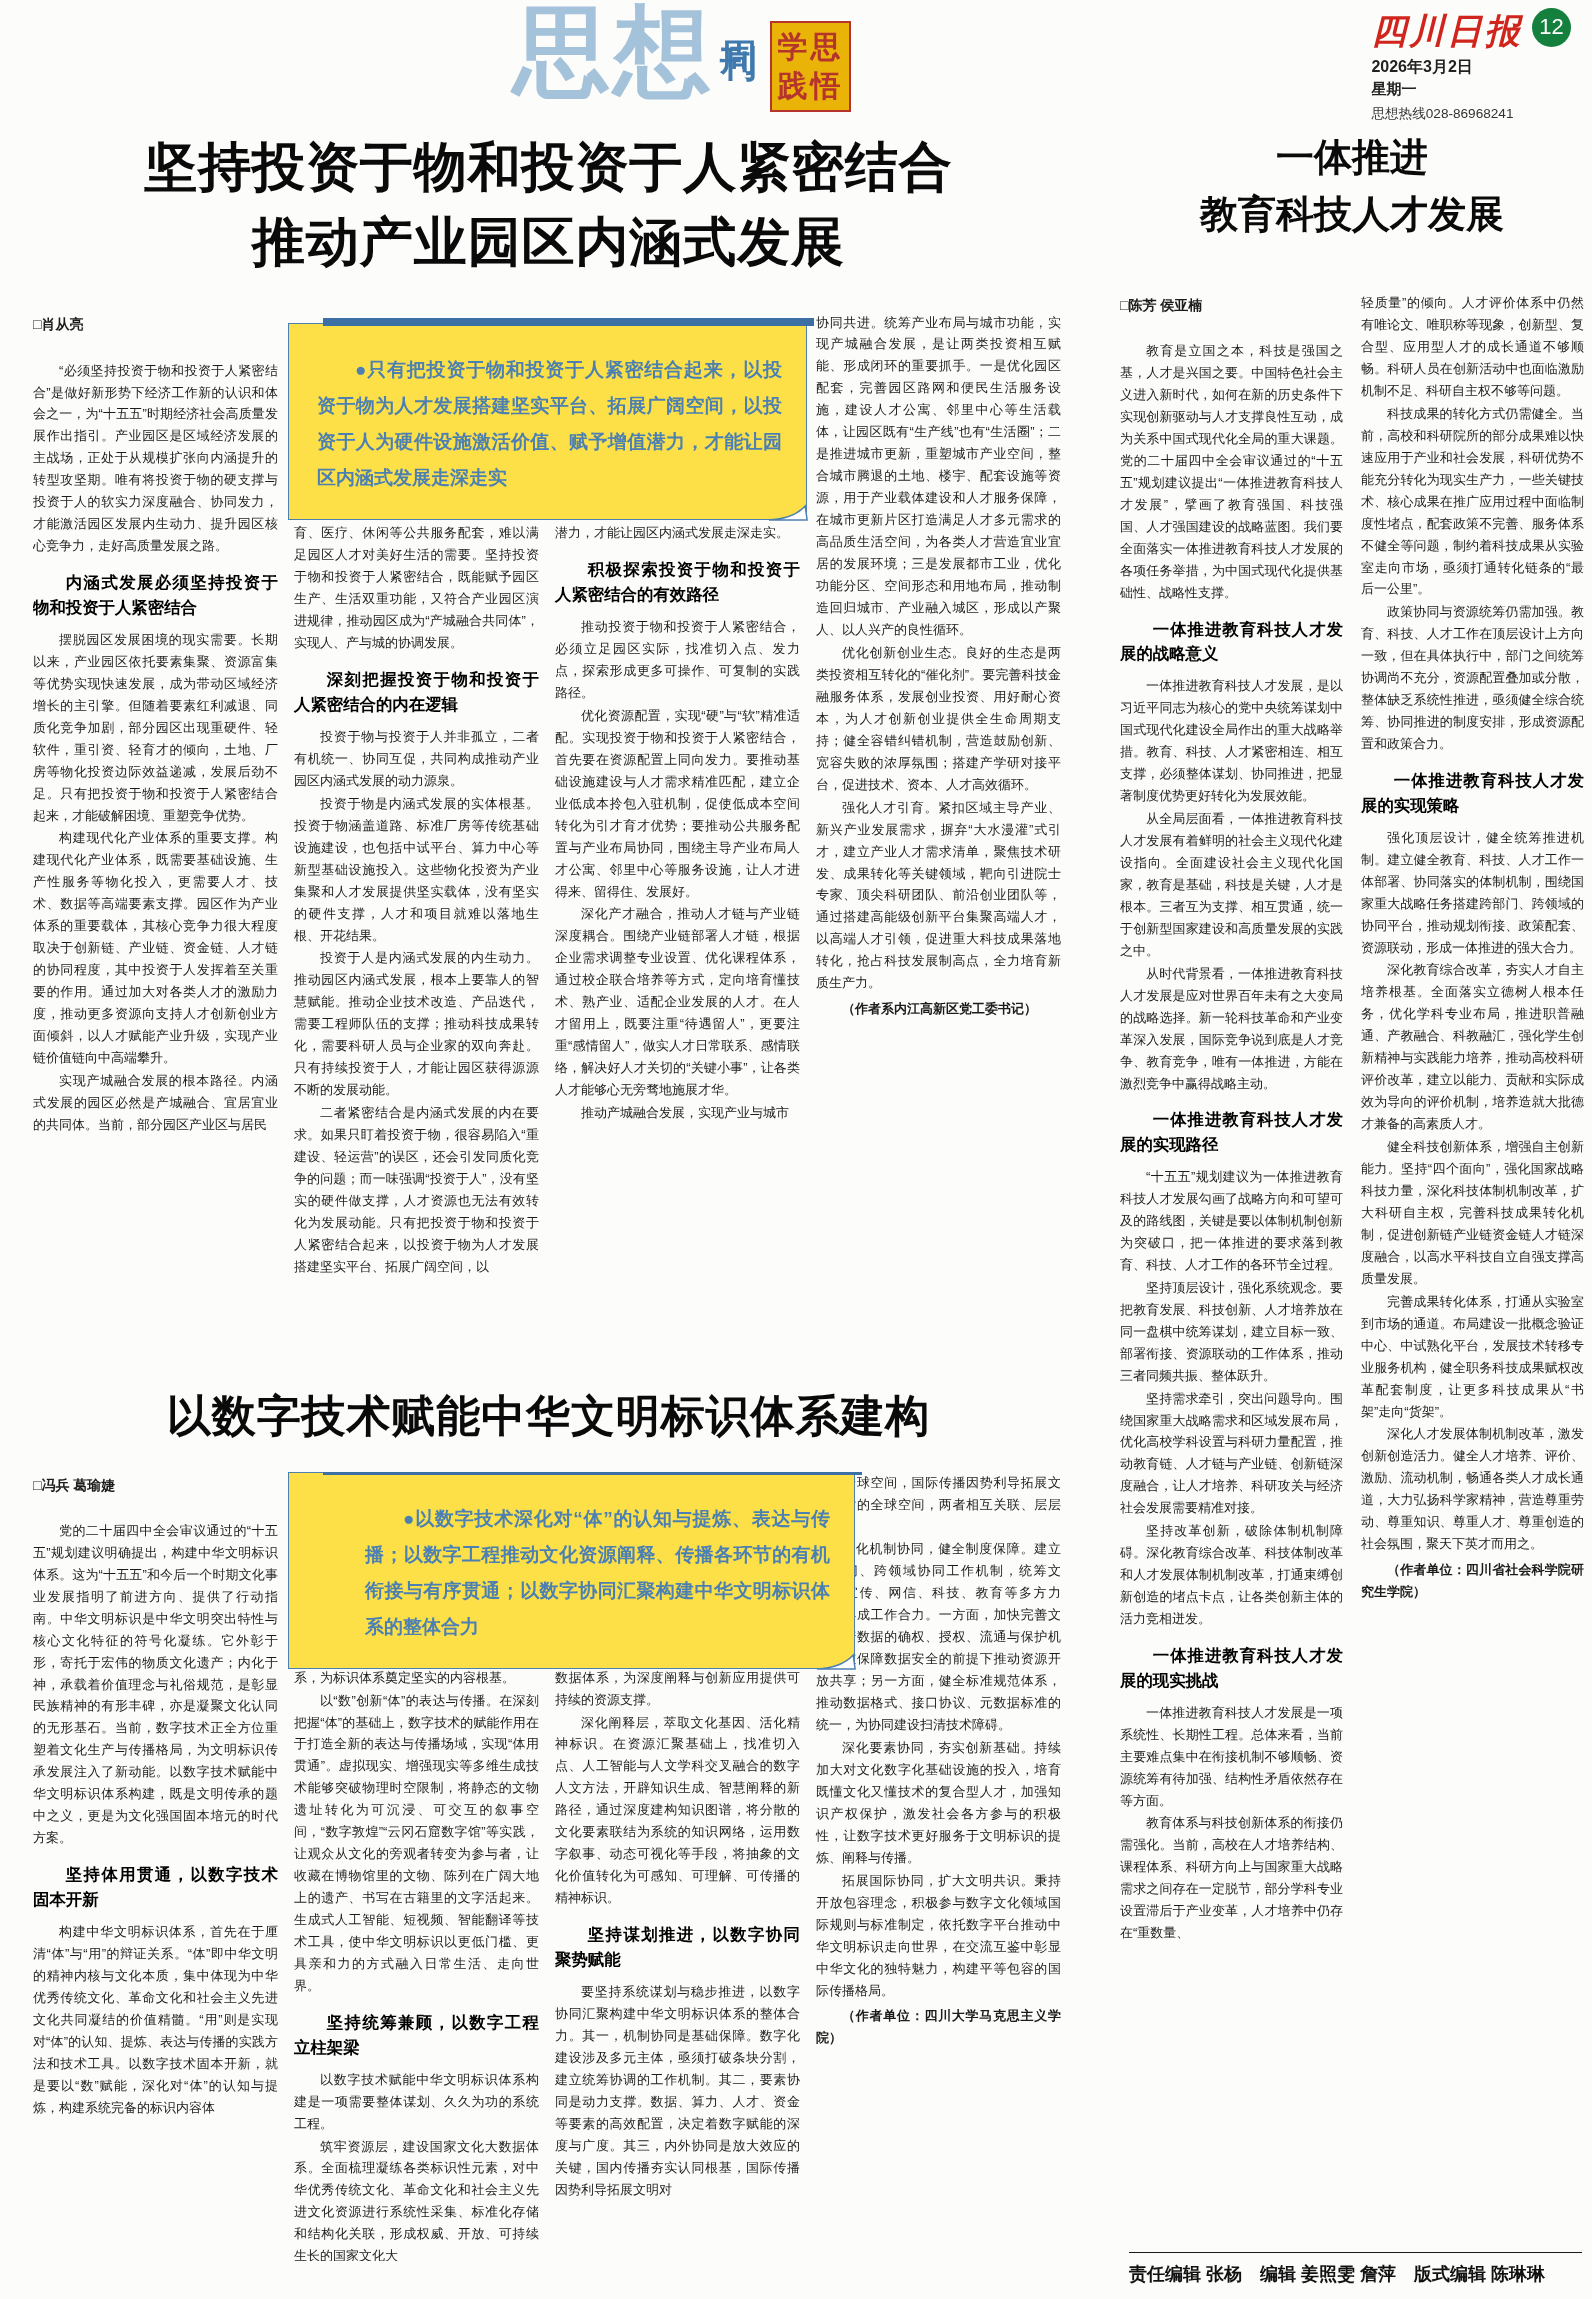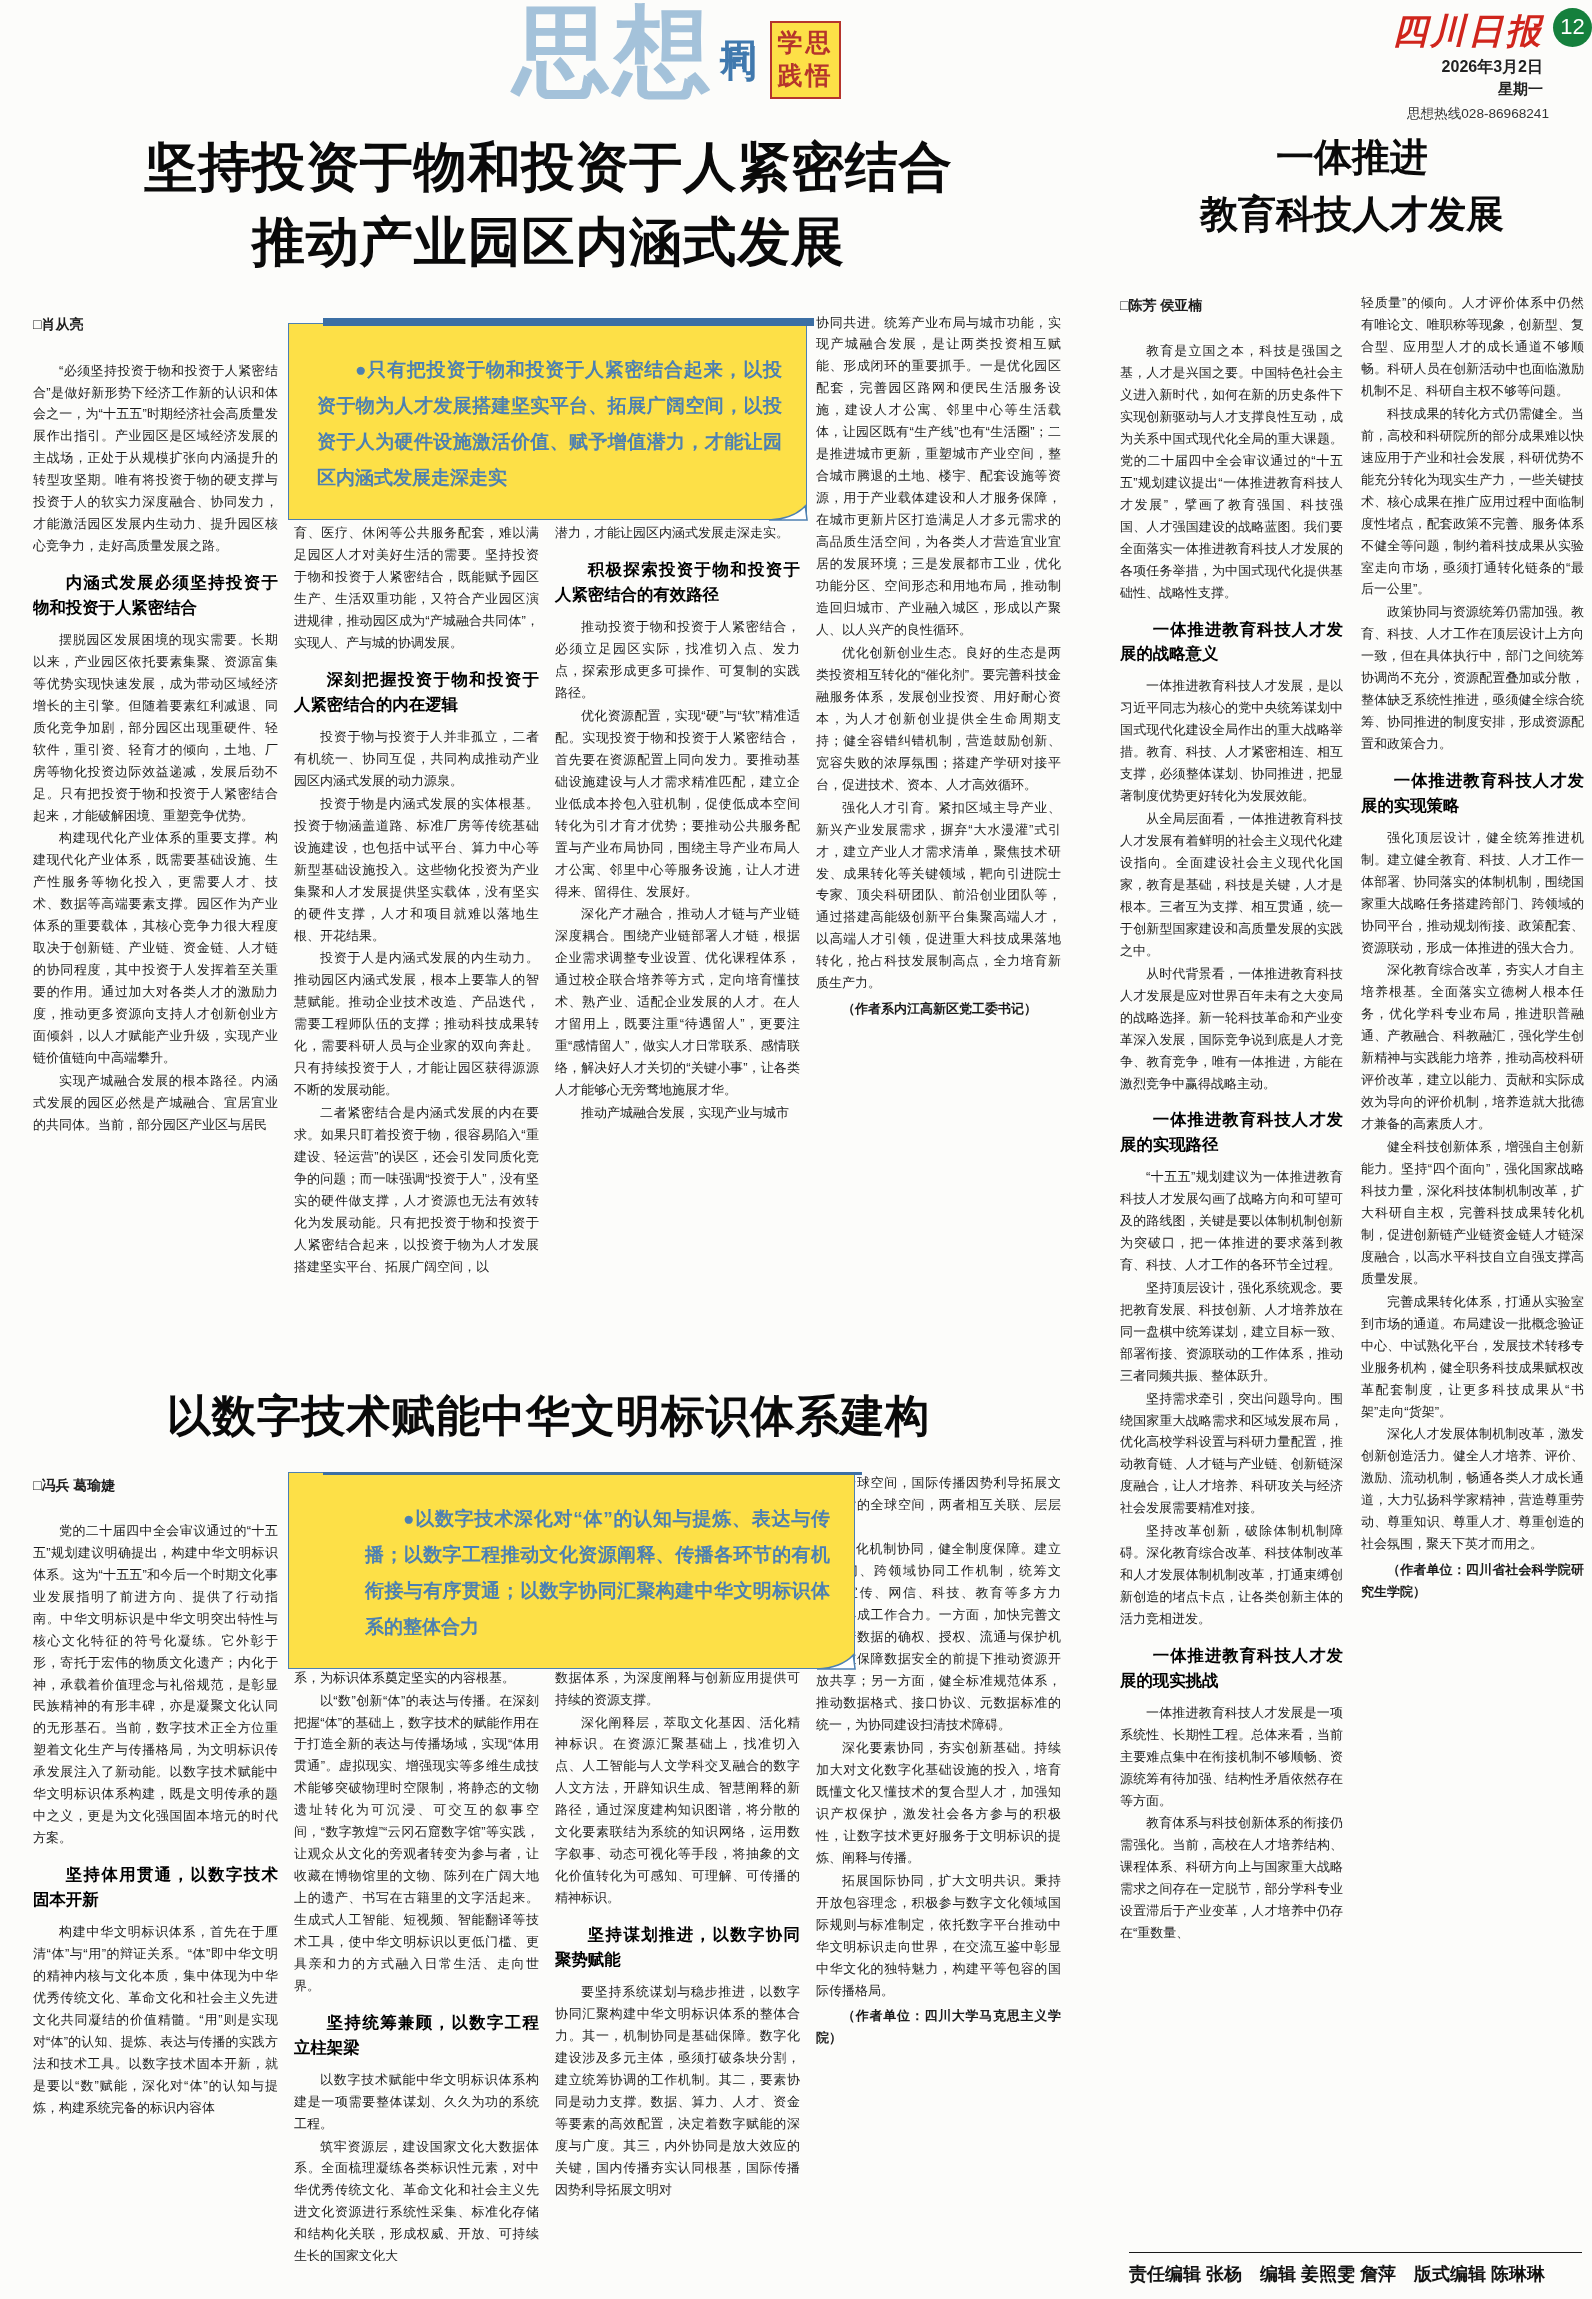--- a/index.html
+++ b/index.html
@@ -6,25 +6,25 @@
   .page{position:relative;width:1593px;height:2299px;background:#fcfcfa;margin:0 auto;
         font-family:"Liberation Sans",sans-serif;color:#1c1c1c;overflow:hidden;}
 
   
   .masthead{position:absolute;left:513px;top:3.7px;display:flex;align-items:flex-start;}
   .brand{font-family:"Liberation Serif",serif;font-weight:900;font-size:97px;line-height:1;
          color:#a4c2da;letter-spacing:3.7px;}
   .brand-sub{writing-mode:vertical-rl;text-orientation:upright;font-size:37px;font-weight:700;
          color:#4079ae;line-height:1;margin:7.5px 0 0 5.6px;letter-spacing:5.6px;}
   .seal{margin:17px 0 0 13px;border:2.8px solid #b5342c;color:#b5342c;padding:4.7px 5.6px;
-        font-family:"Liberation Serif",serif;font-weight:700;font-size:25px;line-height:1.3;
-        text-align:left;background:#fde047;}
+        font-family:"Liberation Serif",serif;font-weight:700;font-size:30px;line-height:1.3;
+        text-align:left;background:#eab308;}
   .seal span{display:block;letter-spacing:2.8px;}
 
-  .paper-info{position:absolute;right:1px;top:7.5px;text-align:right;}
+  .paper-info{position:absolute;right:22px;top:7.5px;text-align:left;}
   .pi-row{display:flex;align-items:flex-start;justify-content:flex-end;gap:9.4px;}
   .paper-logo{font-family:"Liberation Serif",serif;font-weight:900;font-style:italic;
         font-size:35px;color:#d0251c;letter-spacing:2.8px;line-height:1.1;margin-top:5.6px;}
   .page-badge{width:39px;height:39px;border-radius:50%;background:#15803d;color:#fff;
         font-size:22px;font-weight:400;display:flex;align-items:center;justify-content:center;}
   .pi-date{font-size:16px;font-weight:700;color:#222;margin:5.6px 49px 0 0;}
   .pi-week{font-size:15px;font-weight:700;color:#222;margin:1.9px 49px 0 0;}
   .pi-hot{font-size:13.6px;color:#333;margin:5.6px 43px 0 0;}
 
   

